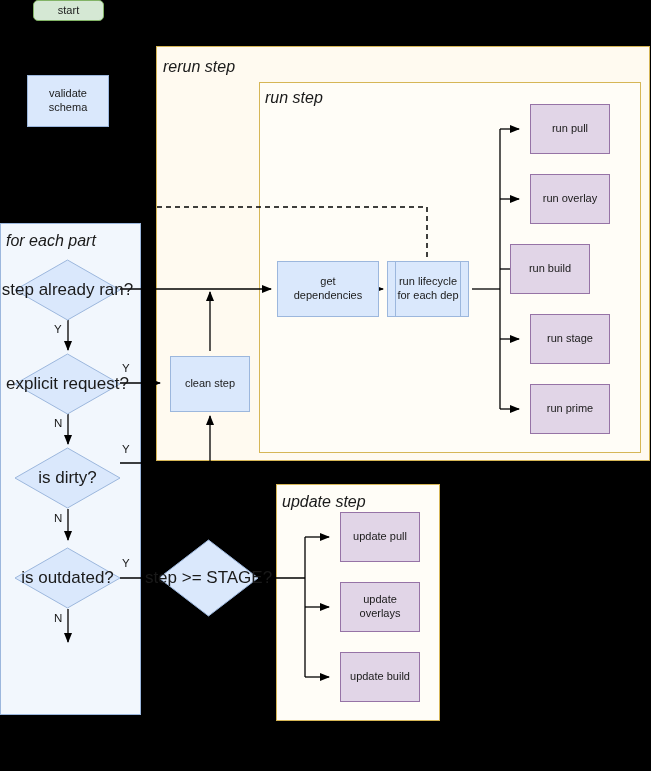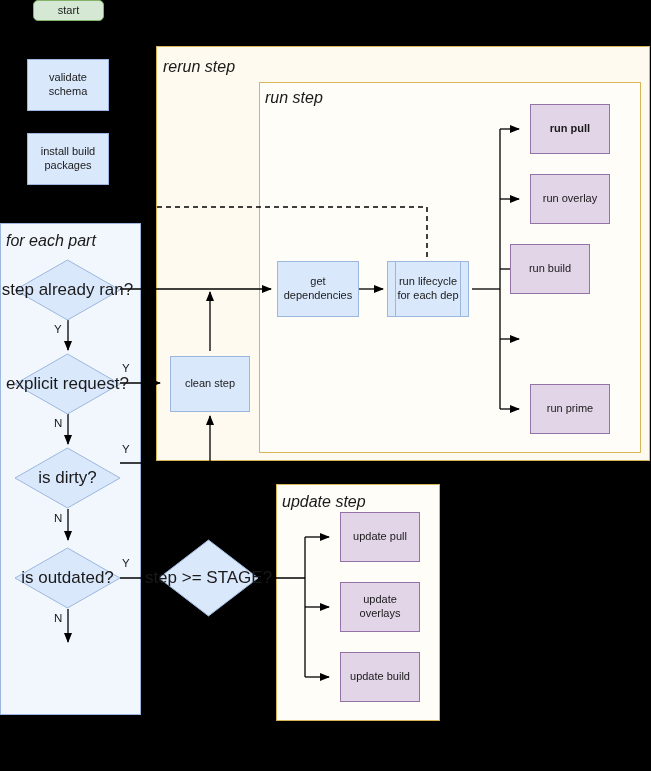--- a/index.html
+++ b/index.html
@@ -138,24 +138,22 @@
       <path d="M305,677 L329,677" marker-end="url(#ah)"></path>
     </g>
 
     <g stroke="#000" stroke-width="1.5" fill="none" stroke-dasharray="5,4">
       <path d="M157,207 L427,207 L427,263"></path>
     </g>
   </svg>
 
   <div class="node n-green" style="left:33px; top:0px; width:71px; height:21px;">start</div>
 
-  <div class="node n-blue" style="left:27px; top:59px; width:82px; height:52px;">validate schema</div>
-
-  <div class="node n-blue" style="left:27px; top:133px; width:82px; height:52px; white-space:pre-line;">install build
-packages</div>
+  <div class="node n-blue" style="left:27px; top:75px; width:82px; height:52px;">validate schema</div>
+
 
   <div class="diamond" style="left:14px; top:259px; width:107px; height:62px;">
     <svg width="107" height="62">
       <polygon points="53.5,1 106,31 53.5,61 1,31" fill="#dae8fc" stroke="#9cb7dd" stroke-width="1"></polygon>
     </svg>
     <span>step already ran?</span>
   </div>
 
   <div class="diamond" style="left:14px; top:353px; width:107px; height:62px;">
     <svg width="107" height="62">
@@ -176,29 +174,30 @@
       <polygon points="53.5,1 106,31 53.5,61 1,31" fill="#dae8fc" stroke="#9cb7dd" stroke-width="1"></polygon>
     </svg>
     <span>is outdated?</span>
   </div>
 
 
   <div class="node n-red" style="left:34px; top:748px; width:71px; height:21px;margin-top:24px;">end</div>
 
   <div class="node n-blue" style="left:170px; top:356px; width:80px; height:56px;">clean step</div>
 
-  <div class="node n-blue" style="left:277px; top:261px; width:82px; height:56px; white-space:pre-line;">get
+  <div class="node n-blue" style="left:277px; top:261px; width:102px; height:56px; white-space:pre-line;">get
 dependencies</div>
 
   <div class="node n-blue n-sub" style="left:387px; top:261px; width:82px; height:56px; white-space:pre-line;">run lifecycle
 for each dep</div>
 
-  <div class="node n-purple" style="left:530px; top:104px; width:80px; height:50px;font-weight:bold;">run pull</div>
+  <div class="node n-purple" style="left:530px; top:104px; width:80px; height:50px;">run pull</div>
   <div class="node n-purple" style="left:530px; top:174px; width:80px; height:50px;">run overlay</div>
   <div class="node n-purple" style="left:510px; top:244px; width:80px; height:50px;">run build</div>
+  <div class="node n-purple" style="left:530px; top:314px; width:80px; height:50px;">run stage</div>
   <div class="node n-purple" style="left:530px; top:384px; width:80px; height:50px;">run prime</div>
 
   <div class="diamond" style="left:158px; top:539px; width:101px; height:78px;">
     <svg width="101" height="78">
       <polygon points="50.5,1 100,39 50.5,77 1,39" fill="#dae8fc" stroke="#9cb7dd" stroke-width="1"></polygon>
     </svg>
     <span>step &gt;= STAGE?</span>
   </div>
 
   <div class="node n-purple" style="left:340px; top:512px; width:80px; height:50px;">update pull</div>

